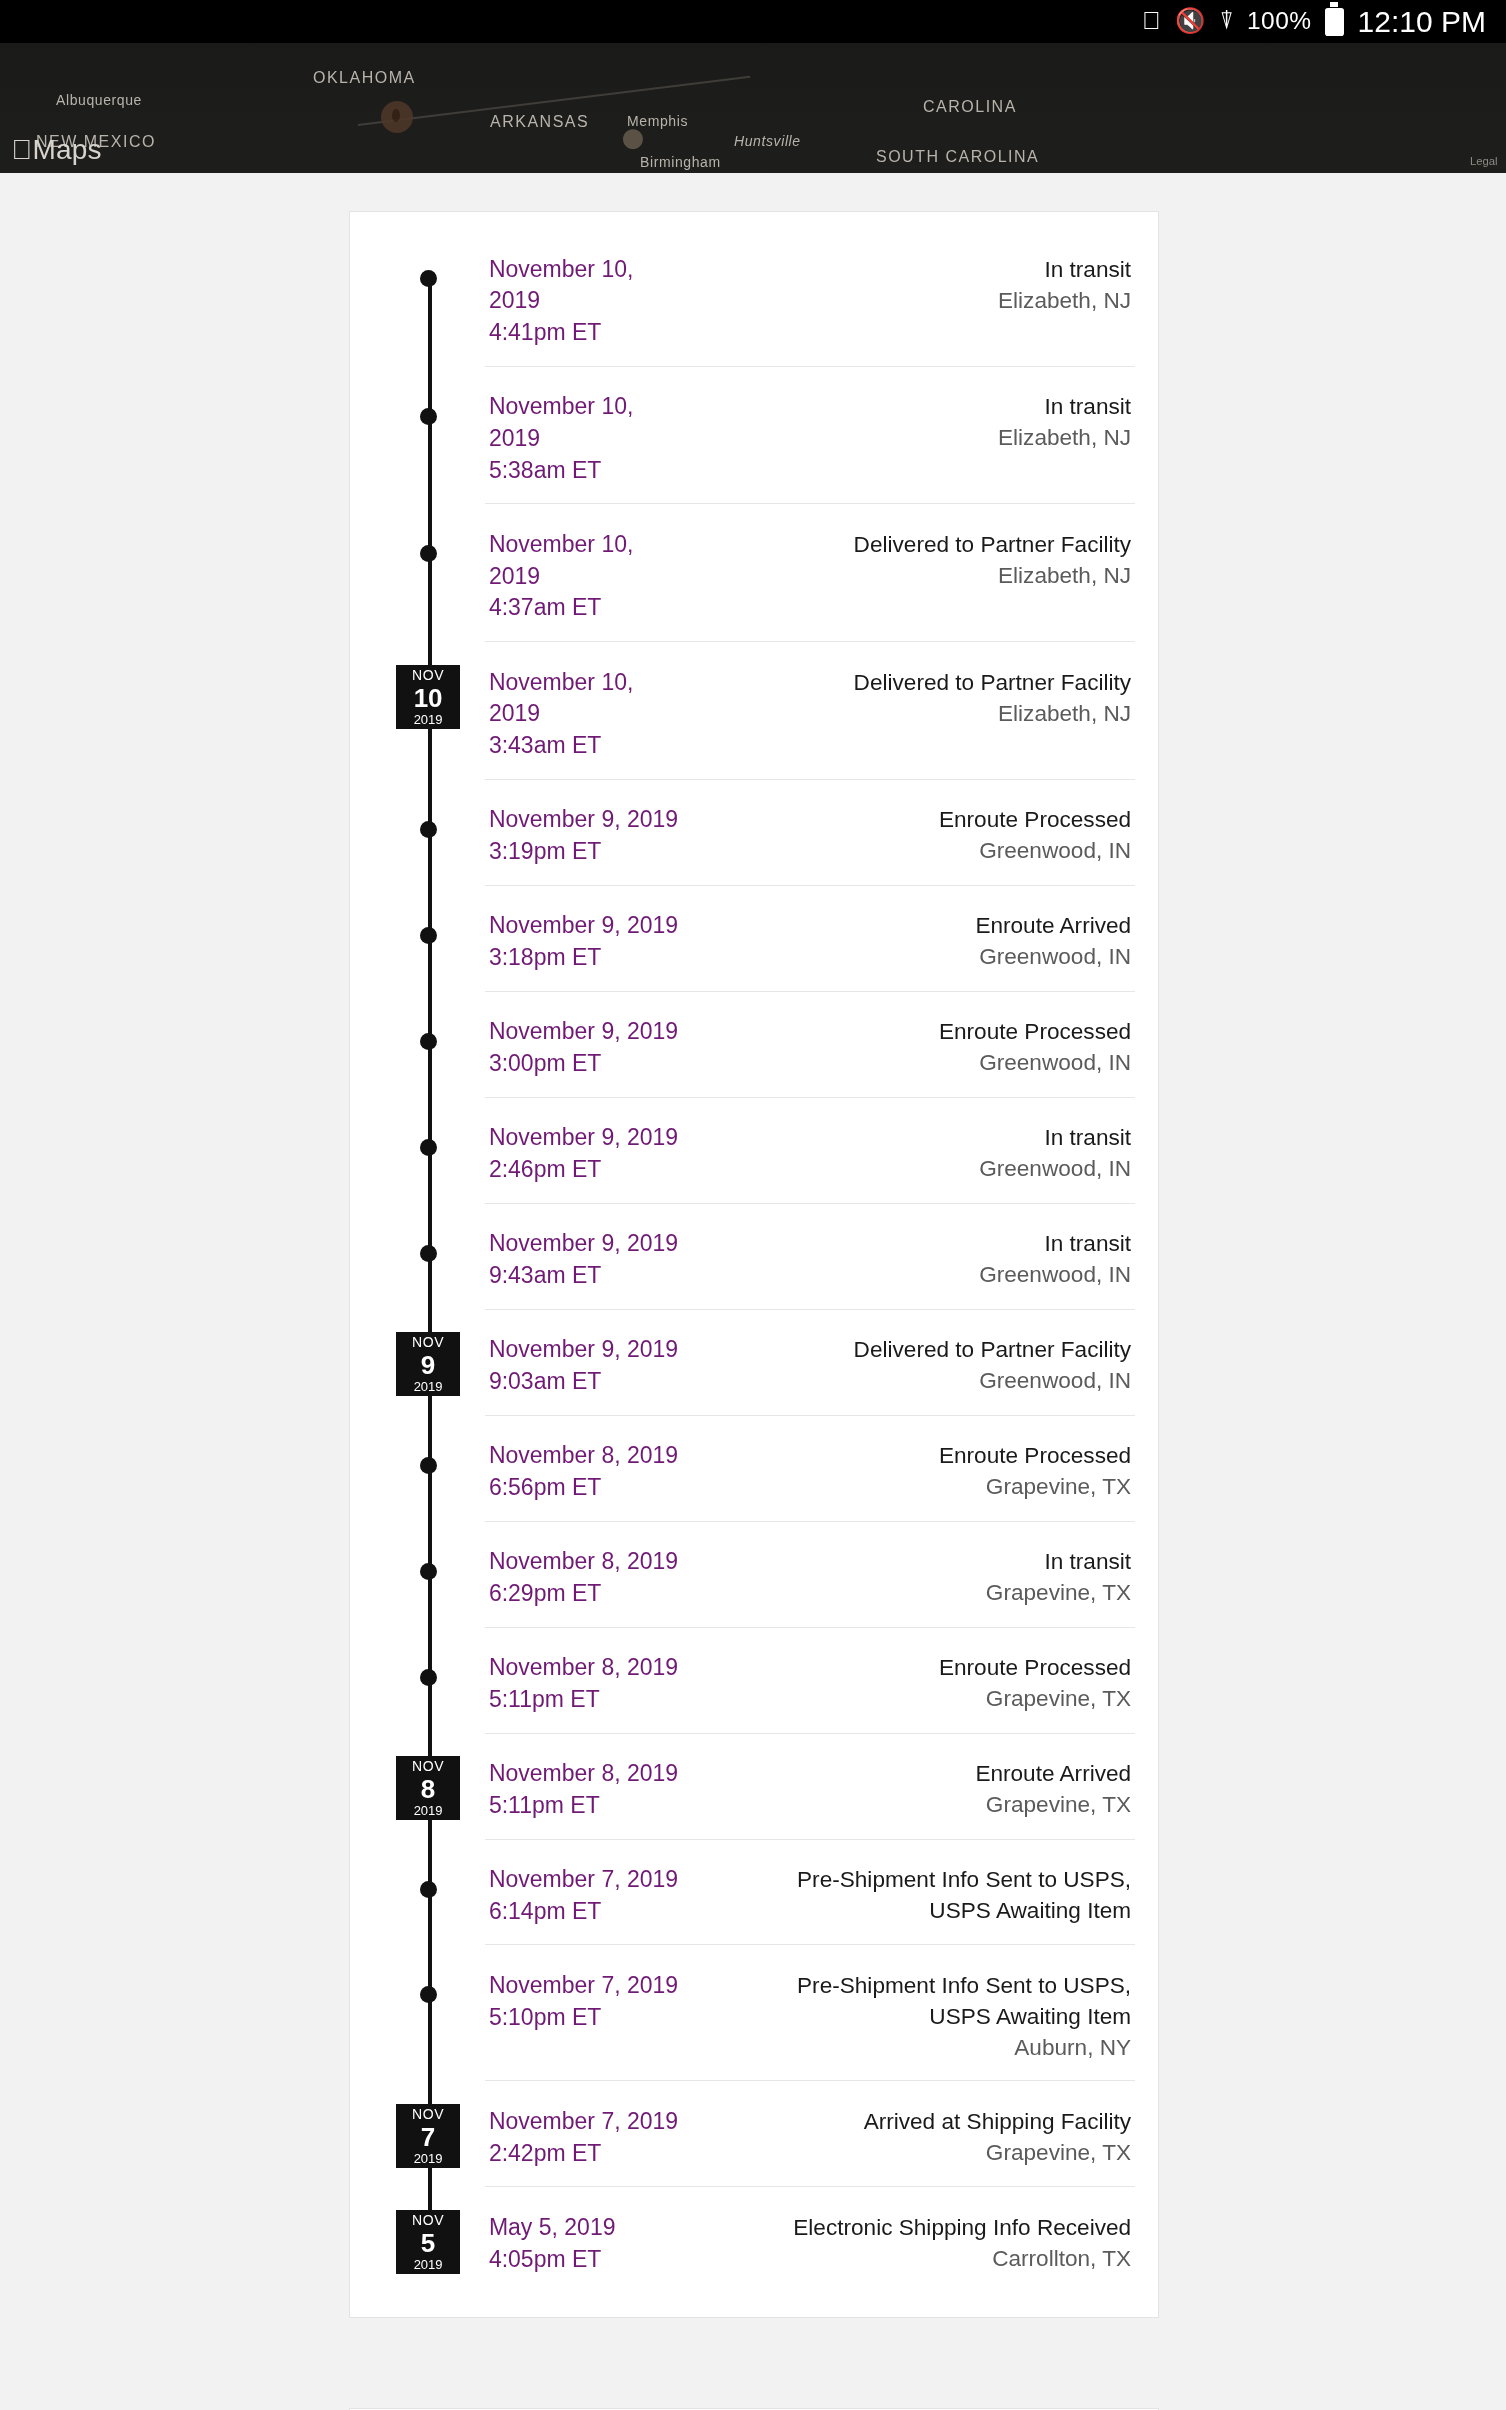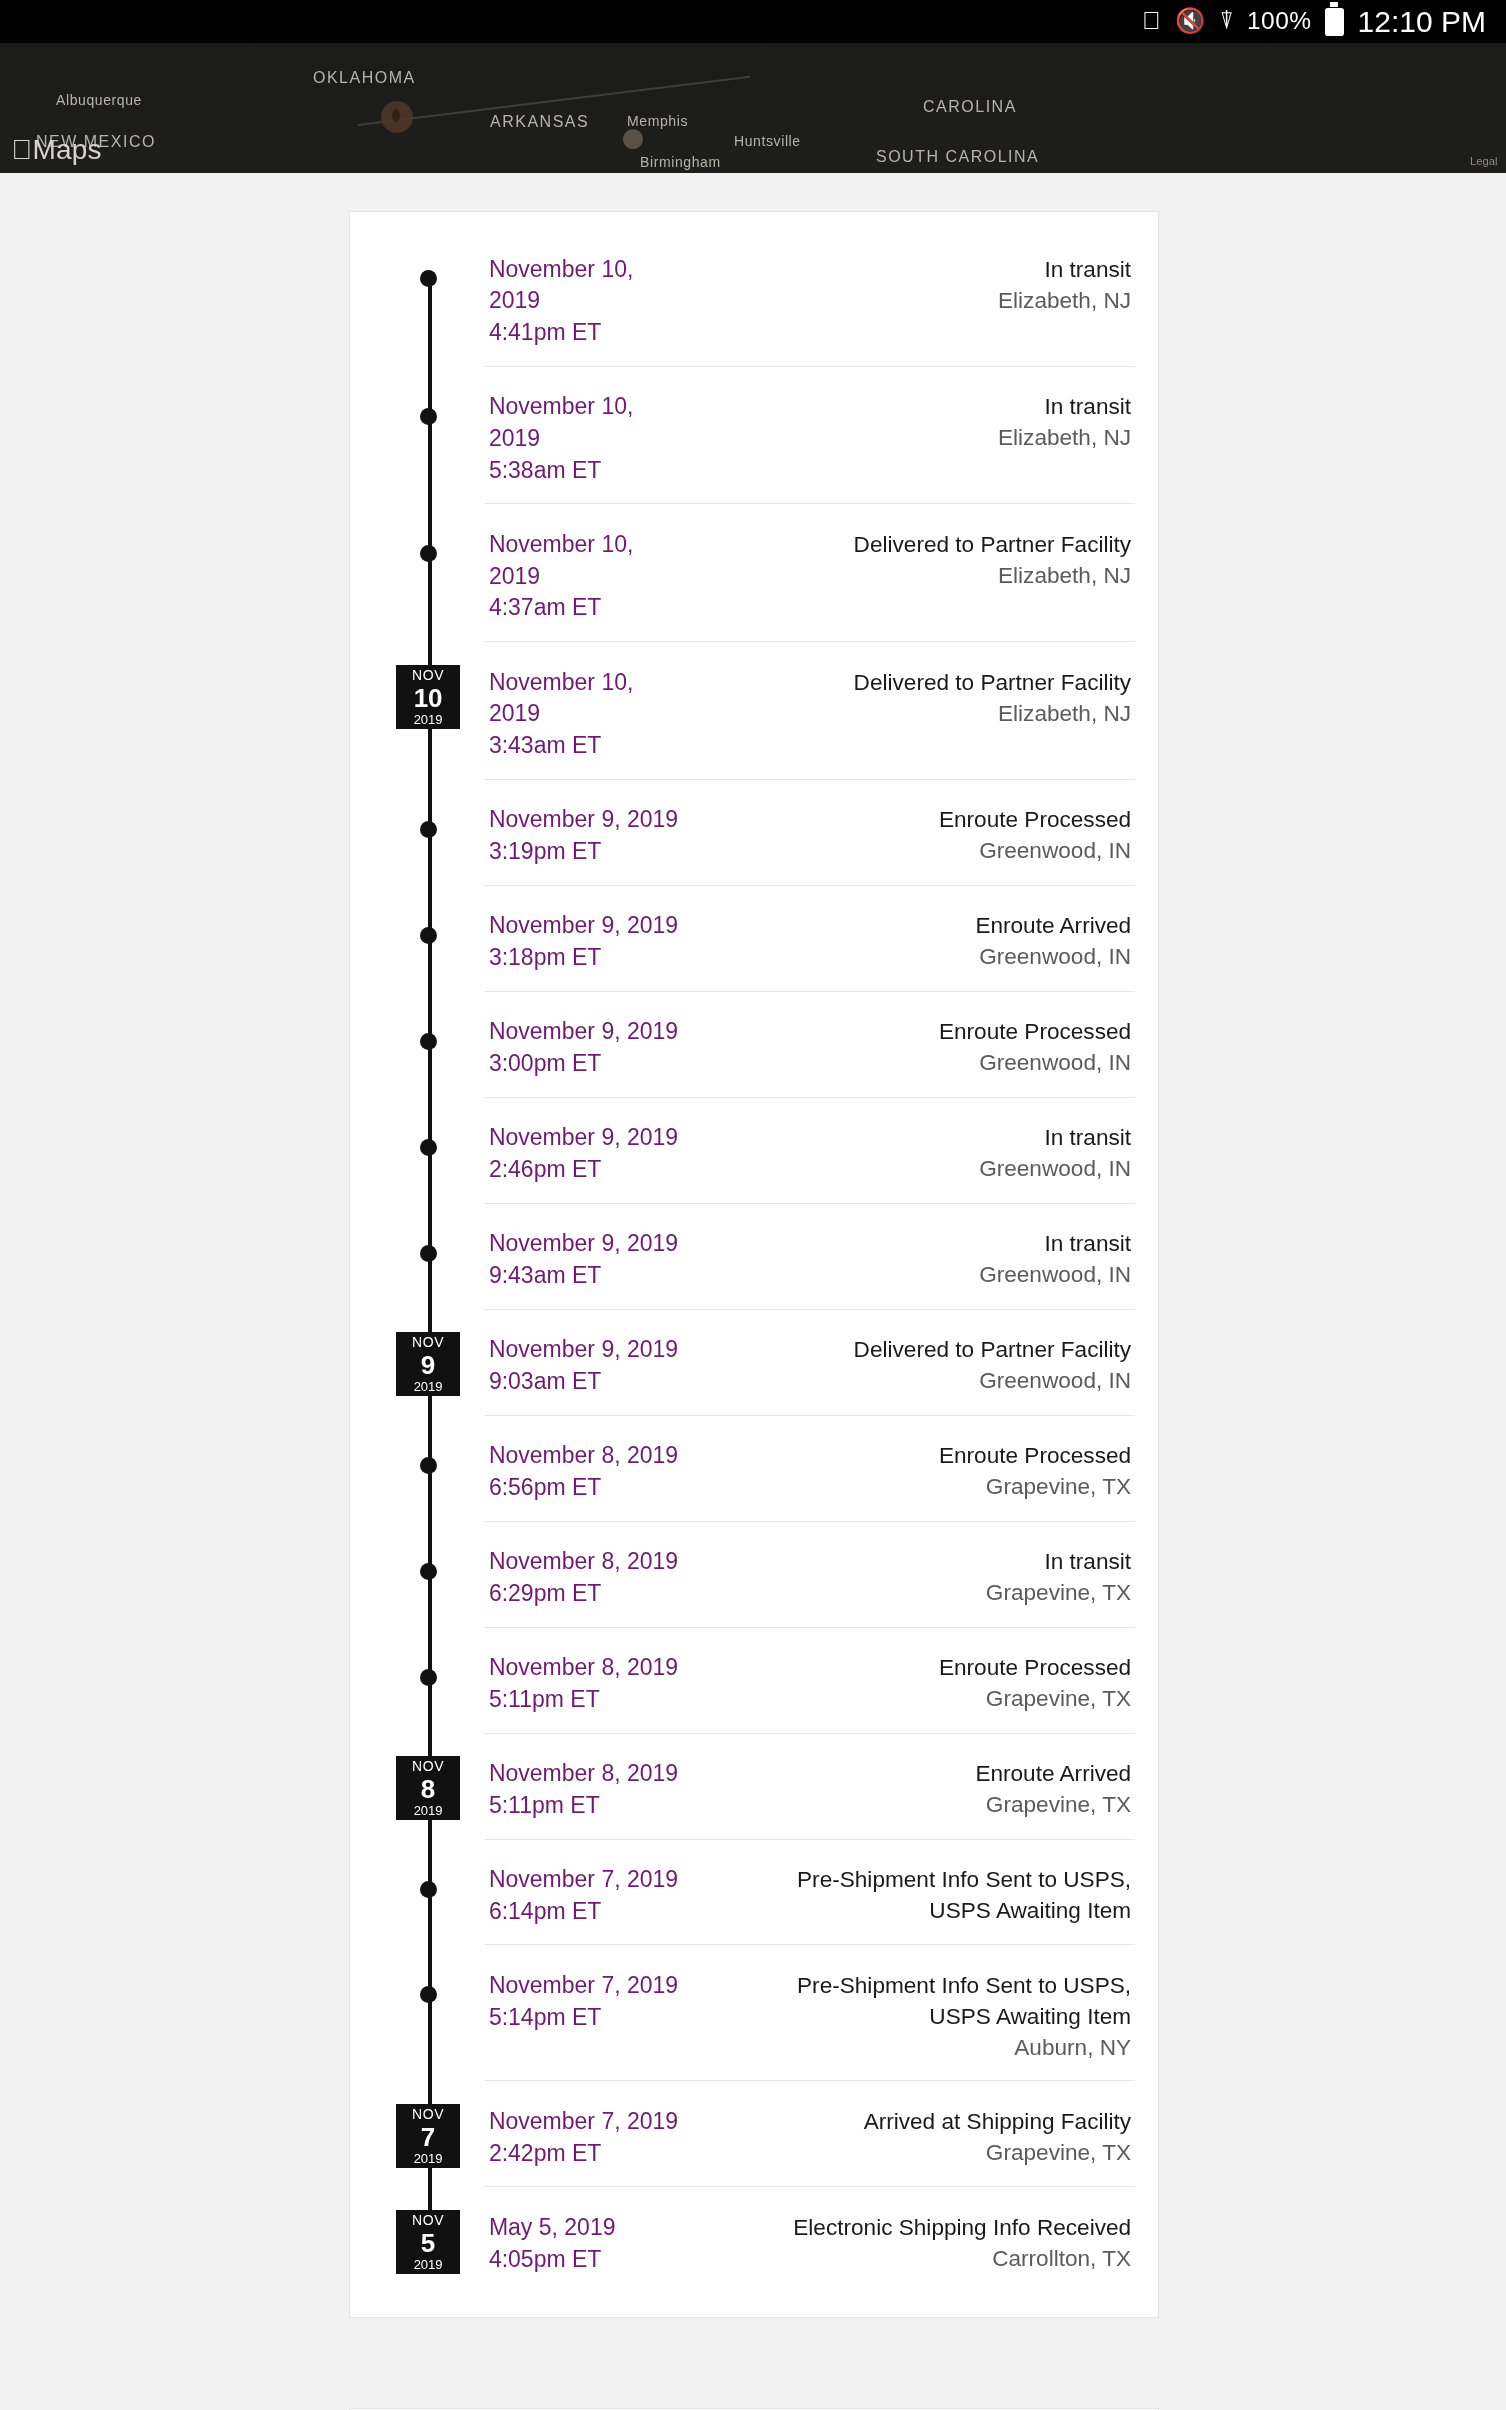--- a/index.html
+++ b/index.html
@@ -201,21 +201,21 @@
   <div class="route"></div>
   <div class="pin"></div>
   <div class="mapdim"></div>
   <div id="map-labels">
       <div class="label" style="left: 56px; top: 49px;">Albuquerque</div>
       <div class="label big" style="left: 36px; top: 90px;">NEW MEXICO</div>
       <div class="label big" style="left: 313px; top: 26px;">OKLAHOMA</div>
       <div class="label big" style="left: 490px; top: 70px;">ARKANSAS</div>
       <div class="label" style="left: 627px; top: 70px;">Memphis</div>
       <div class="label" style="left: 640px; top: 111px;">Birmingham</div>
-      <div class="label" style="left: 734px; top: 90px;">Huntsville</div>
+      <div class="label" style="left: 734px; top: 90px; font-style: italic;">Huntsville</div>
       <div class="label big" style="left: 876px; top: 105px;">SOUTH CAROLINA</div>
       <div class="label big" style="left: 923px; top: 55px;">CAROLINA</div>
     </div>
   <div class="brand">
     <span></span><span>Maps</span>
   </div>
   <div class="legal">Legal</div>
 </div>
 
 <div class="card">
@@ -400,21 +400,21 @@
           </div>
           <div class="detail">
             <div style="white-space: pre-line;">Pre-Shipment Info Sent to USPS,
 USPS Awaiting Item</div>
           </div>
         </div>
         <div class="row">
           <div class="dot"></div>
           <div class="date">
             <div style="white-space: pre-line;">November 7, 2019</div>
-            <div>5:14pm ET</div>
+            <div>5:10pm ET</div>
           </div>
           <div class="detail">
             <div style="white-space: pre-line;">Pre-Shipment Info Sent to USPS,
 USPS Awaiting Item</div>
             <div class="place">Auburn, NY</div>
           </div>
         </div>
         <div class="row">
           <div class="daybox">
             <div class="m">NOV</div>

